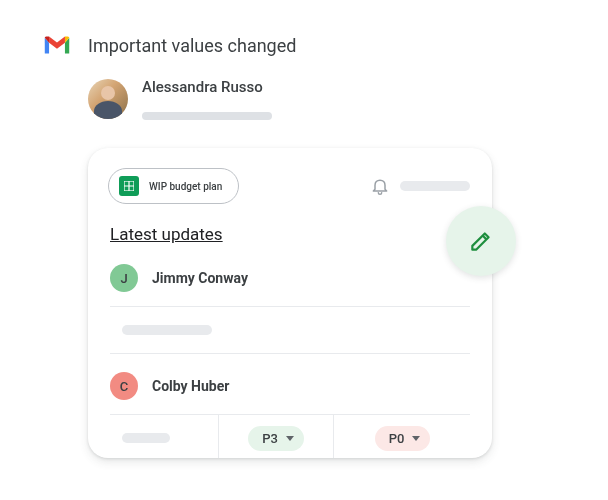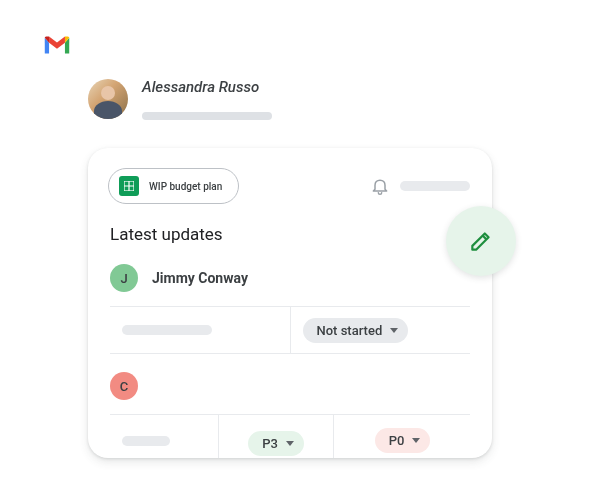--- a/index.html
+++ b/index.html
@@ -56,21 +56,21 @@
       content: '';
       position: absolute;
       left: 50%;
       bottom: -2px;
       transform: translateX(-50%);
       width: 28px;
       height: 20px;
       border-radius: 50% 50% 0 0;
       background: #4a5568;
     }
-    .sender-text { display: flex; flex-direction: column; gap: 16px; font-style: italic; }
+    .sender-text { display: flex; flex-direction: column; gap: 16px; }
     .sender-name { font-size: 15px; font-weight: 500; color: #3c4043; }
     .sender-line {
       width: 130px;
       height: 8px;
       border-radius: 4px;
       background: #dee1e5;
     }
     .card {
       position: absolute;
       left: 88px;
@@ -121,20 +121,21 @@
       width: 70px;
       height: 10px;
       border-radius: 5px;
       background: #e8eaed;
     }
     .section-title {
       font-size: 17px;
       font-weight: 400;
       color: #202124;
       padding: 20px 22px 14px 22px;
+      text-decoration: underline;
     }
     .user-row {
       display: flex;
       align-items: center;
       gap: 14px;
       padding: 6px 22px;
     }
     .avatar-circle {
       width: 28px;
       height: 28px;
@@ -176,21 +177,21 @@
       display: inline-flex;
       align-items: center;
       gap: 8px;
       border-radius: 999px;
       padding: 5px 10px 5px 14px;
       font-size: 13px;
       font-weight: 500;
       color: #3c4043;
     }
     .chip-grey { background: #e8eaed; }
-    .chip-green { background: #e6f4ea; margin-top: 6px; }
+    .chip-green { background: #e6f4ea; }
     .chip-red { background: #fce8e6; }
     .caret {
       width: 0; height: 0;
       border-left: 4px solid transparent;
       border-right: 4px solid transparent;
       border-top: 5px solid #5f6368;
     }
     .row-three .cell { flex: 0 0 auto; }
     .row-three .cell:nth-child(1) { width: 30%; }
     .row-three .cell:nth-child(2) { width: 32%; justify-content: center; }
@@ -216,20 +217,21 @@
 <div class="header">
   <div class="gmail-logo">
     <svg viewBox="0 0 24 18" width="30" height="22">
       <path d="M2 3 L2 16 L5.5 16 L5.5 7.2 Z" fill="#4285F4"></path>
       <path d="M22 3 L22 16 L18.5 16 L18.5 7.2 Z" fill="#34A853"></path>
       <path d="M2 3 L5.5 7.2 L5.5 2 L4 2 C2.9 2 2 2.4 2 3 Z" fill="#C5221F"></path>
       <path d="M22 3 L18.5 7.2 L18.5 2 L20 2 C21.1 2 22 2.4 22 3 Z" fill="#FBBC04"></path>
       <path d="M5.5 2 L12 7 L18.5 2 L18.5 7.2 L12 12 L5.5 7.2 Z" fill="#EA4335"></path>
     </svg>
   </div>
+  <div class="header-title">Important values changed</div>
 </div>
 
 <div class="sender">
   <div class="sender-avatar"></div>
   <div class="sender-text">
     <div class="sender-name">Alessandra Russo</div>
     <div class="sender-line"></div>
   </div>
 </div>
 
@@ -258,30 +260,25 @@
 
   <div class="user-row">
     <div class="avatar-circle avatar-green">J</div>
     <div class="user-name">Jimmy Conway</div>
   </div>
 
   <div class="data-row">
     <div class="cell">
       <div class="cell-placeholder w1"></div>
     </div>
-    <div class="cell">
-      <div class="status-chip chip-grey">
-        <span>Not started</span>
-        <span class="caret"></span>
-      </div>
-    </div>
   </div>
 
   <div class="user-row" style="margin-top:12px">
     <div class="avatar-circle avatar-red">C</div>
+    <div class="user-name">Colby Huber</div>
   </div>
 
   <div class="data-row row-three single-top">
     <div class="cell">
       <div class="cell-placeholder w2"></div>
     </div>
     <div class="cell">
       <div class="status-chip chip-green">
         <span>P3</span>
         <span class="caret"></span>

